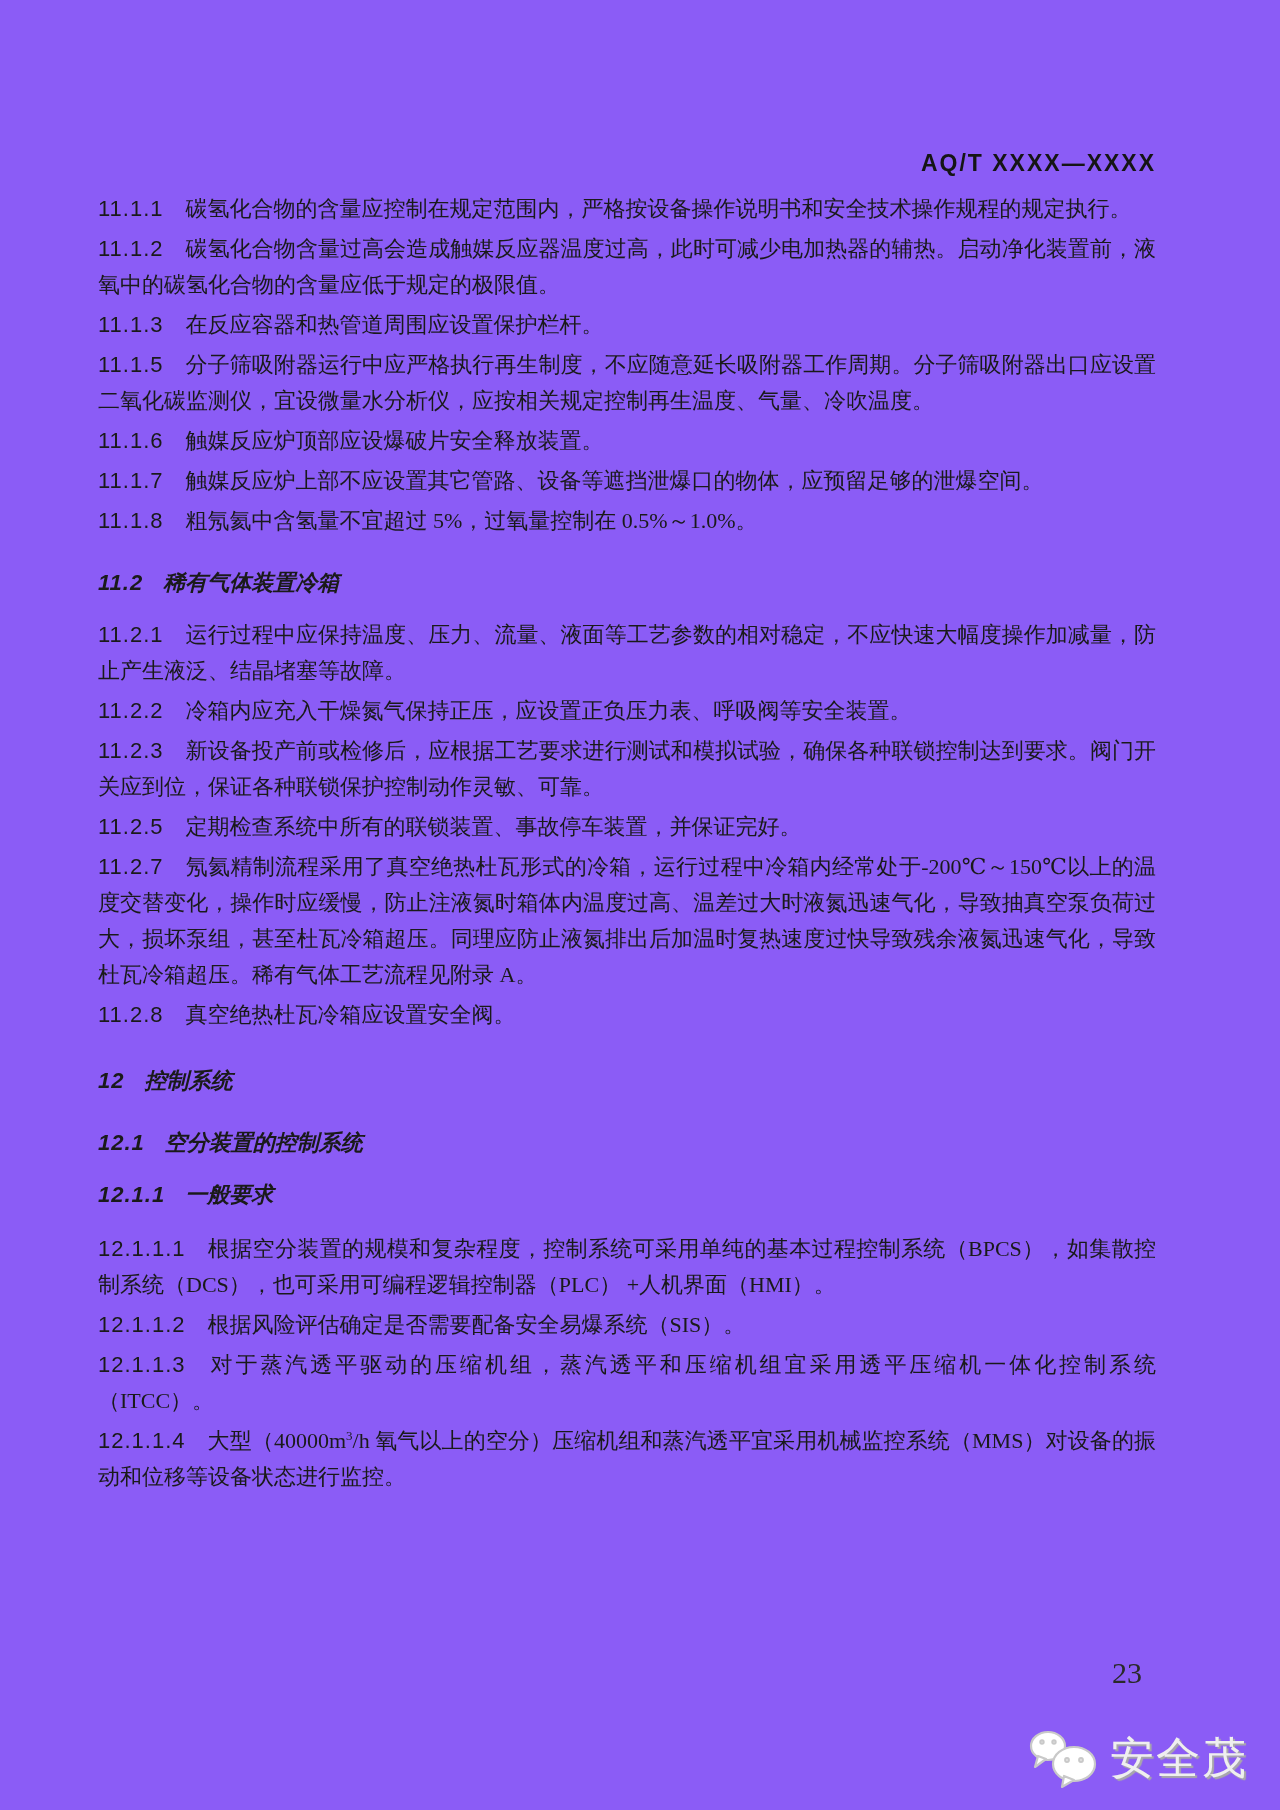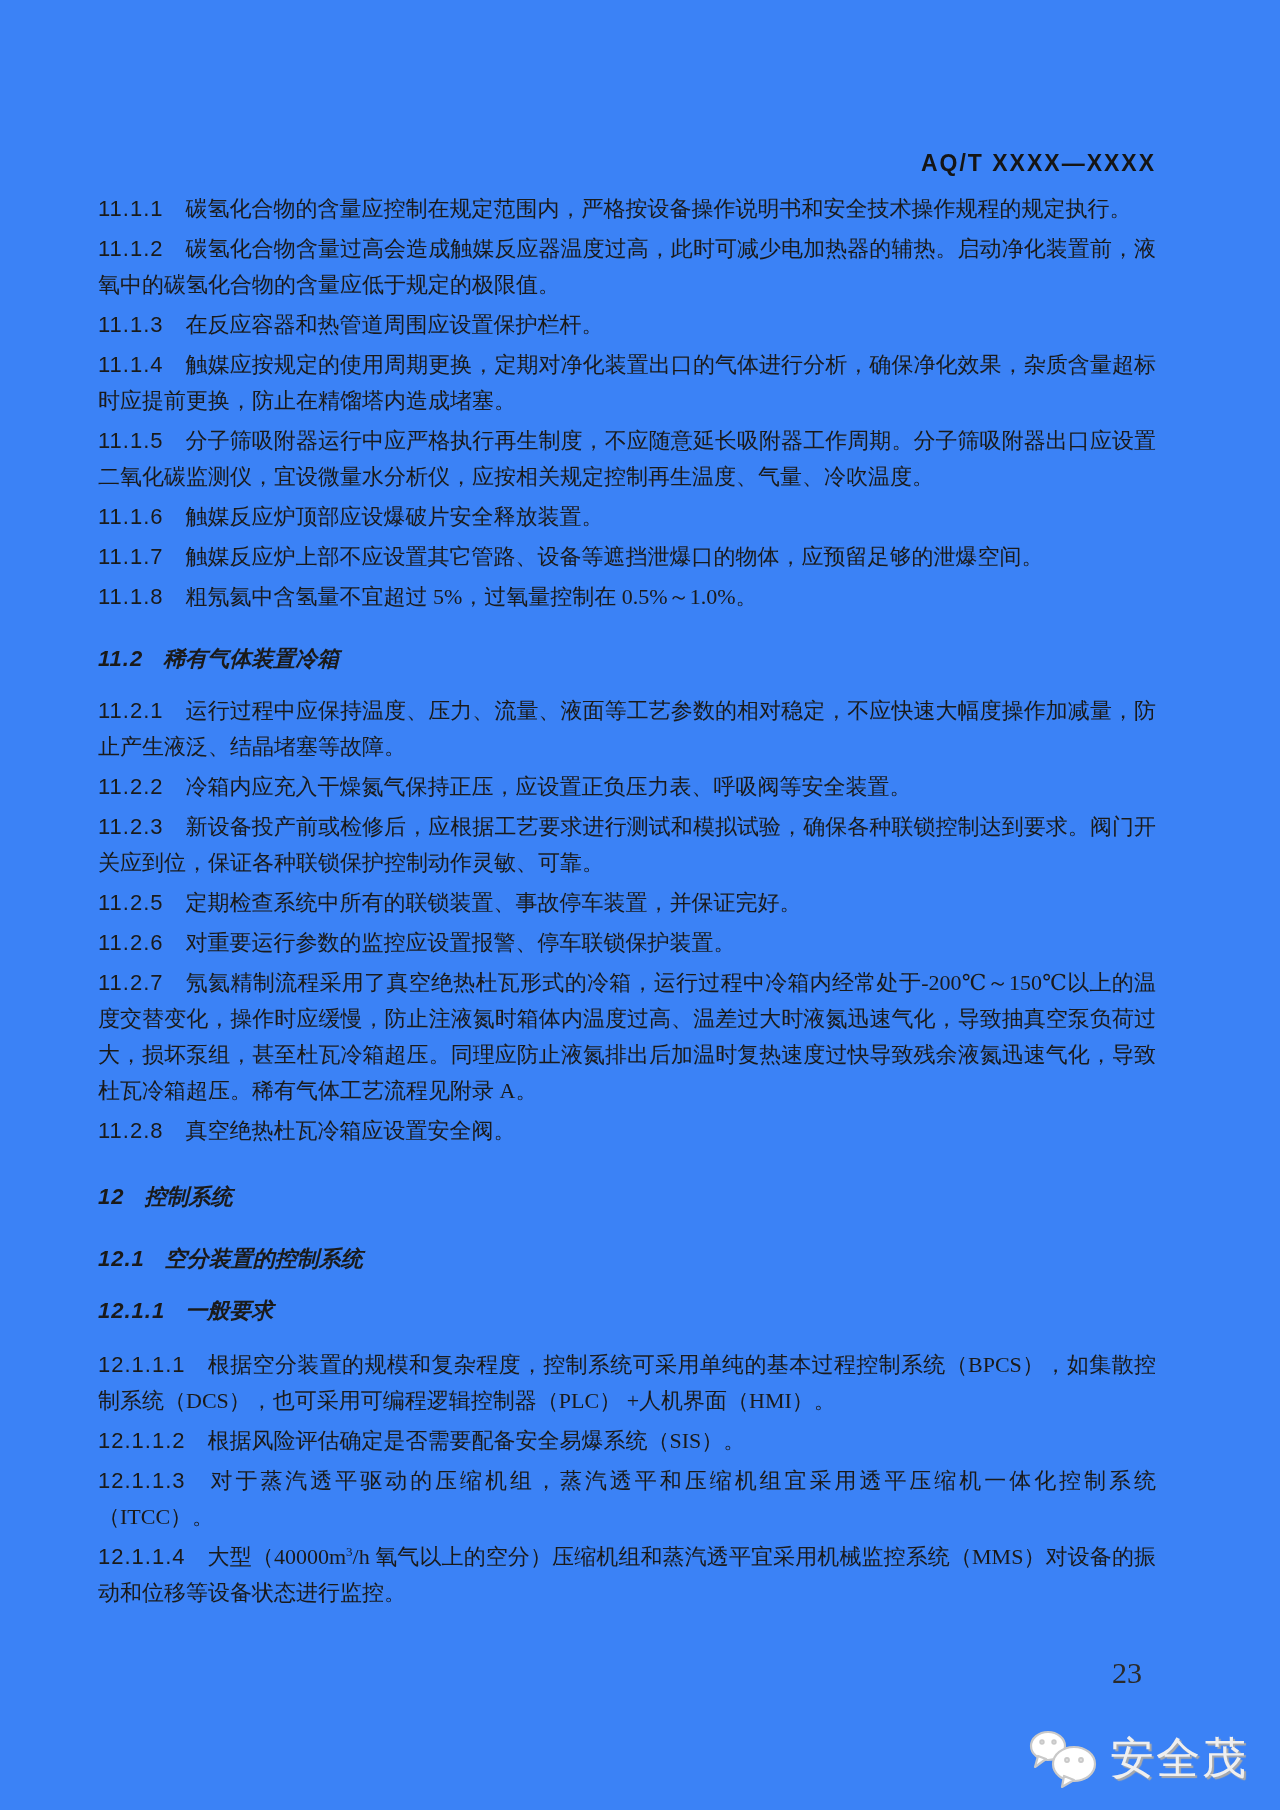--- a/index.html
+++ b/index.html
@@ -1,21 +1,21 @@
 <!DOCTYPE html>
 <html><head>
 <meta charset="utf-8">
 <style>
   html, body { margin: 0; padding: 0; background: #e8e8e8; }
   .page {
     position: relative;
     width: 1280px;
     height: 1810px;
     margin: 0 auto;
-    background: #3b82f6;
+    background: #8b5cf6;
     overflow: hidden;
     font-family: "Liberation Serif", "DejaVu Serif", serif;
     color: #1a1a1a;
     box-sizing: border-box;
   }
   .header {
     padding: 150px 124px 14px 0;
     text-align: right;
     font-family: "Liberation Sans", "DejaVu Sans", sans-serif;
     font-weight: 700;
@@ -84,23 +84,20 @@
       <p class="block clause">
     <span class="num">11.1.1</span><span class="txt">碳氢化合物的含量应控制在规定范围内，严格按设备操作说明书和安全技术操作规程的规定执行。</span>
   </p>
       <p class="block clause">
     <span class="num">11.1.2</span><span class="txt">碳氢化合物含量过高会造成触媒反应器温度过高，此时可减少电加热器的辅热。启动净化装置前，液氧中的碳氢化合物的含量应低于规定的极限值。</span>
   </p>
       <p class="block clause">
     <span class="num">11.1.3</span><span class="txt">在反应容器和热管道周围应设置保护栏杆。</span>
   </p>
       <p class="block clause">
-    <span class="num">11.1.4</span><span class="txt">触媒应按规定的使用周期更换，定期对净化装置出口的气体进行分析，确保净化效果，杂质含量超标时应提前更换，防止在精馏塔内造成堵塞。</span>
-  </p>
-      <p class="block clause">
     <span class="num">11.1.5</span><span class="txt">分子筛吸附器运行中应严格执行再生制度，不应随意延长吸附器工作周期。分子筛吸附器出口应设置二氧化碳监测仪，宜设微量水分析仪，应按相关规定控制再生温度、气量、冷吹温度。</span>
   </p>
       <p class="block clause">
     <span class="num">11.1.6</span><span class="txt">触媒反应炉顶部应设爆破片安全释放装置。</span>
   </p>
       <p class="block clause">
     <span class="num">11.1.7</span><span class="txt">触媒反应炉上部不应设置其它管路、设备等遮挡泄爆口的物体，应预留足够的泄爆空间。</span>
   </p>
       <p class="block clause">
     <span class="num">11.1.8</span><span class="txt">粗氖氦中含氢量不宜超过 5%，过氧量控制在 0.5%～1.0%。</span>
@@ -112,23 +109,20 @@
     <span class="num">11.2.1</span><span class="txt">运行过程中应保持温度、压力、流量、液面等工艺参数的相对稳定，不应快速大幅度操作加减量，防止产生液泛、结晶堵塞等故障。</span>
   </p>
       <p class="block clause">
     <span class="num">11.2.2</span><span class="txt">冷箱内应充入干燥氮气保持正压，应设置正负压力表、呼吸阀等安全装置。</span>
   </p>
       <p class="block clause">
     <span class="num">11.2.3</span><span class="txt">新设备投产前或检修后，应根据工艺要求进行测试和模拟试验，确保各种联锁控制达到要求。阀门开关应到位，保证各种联锁保护控制动作灵敏、可靠。</span>
   </p>
       <p class="block clause">
     <span class="num">11.2.5</span><span class="txt">定期检查系统中所有的联锁装置、事故停车装置，并保证完好。</span>
-  </p>
-      <p class="block clause">
-    <span class="num">11.2.6</span><span class="txt">对重要运行参数的监控应设置报警、停车联锁保护装置。</span>
   </p>
       <p class="block clause">
     <span class="num">11.2.7</span><span class="txt">氖氦精制流程采用了真空绝热杜瓦形式的冷箱，运行过程中冷箱内经常处于-200℃～150℃以上的温度交替变化，操作时应缓慢，防止注液氮时箱体内温度过高、温差过大时液氮迅速气化，导致抽真空泵负荷过大，损坏泵组，甚至杜瓦冷箱超压。同理应防止液氮排出后加温时复热速度过快导致残余液氮迅速气化，导致杜瓦冷箱超压。稀有气体工艺流程见附录 A。</span>
   </p>
       <p class="block clause">
     <span class="num">11.2.8</span><span class="txt">真空绝热杜瓦冷箱应设置安全阀。</span>
   </p>
       <p class="block h1">
     <span class="num">12</span><span class="txt">控制系统</span>
   </p>

